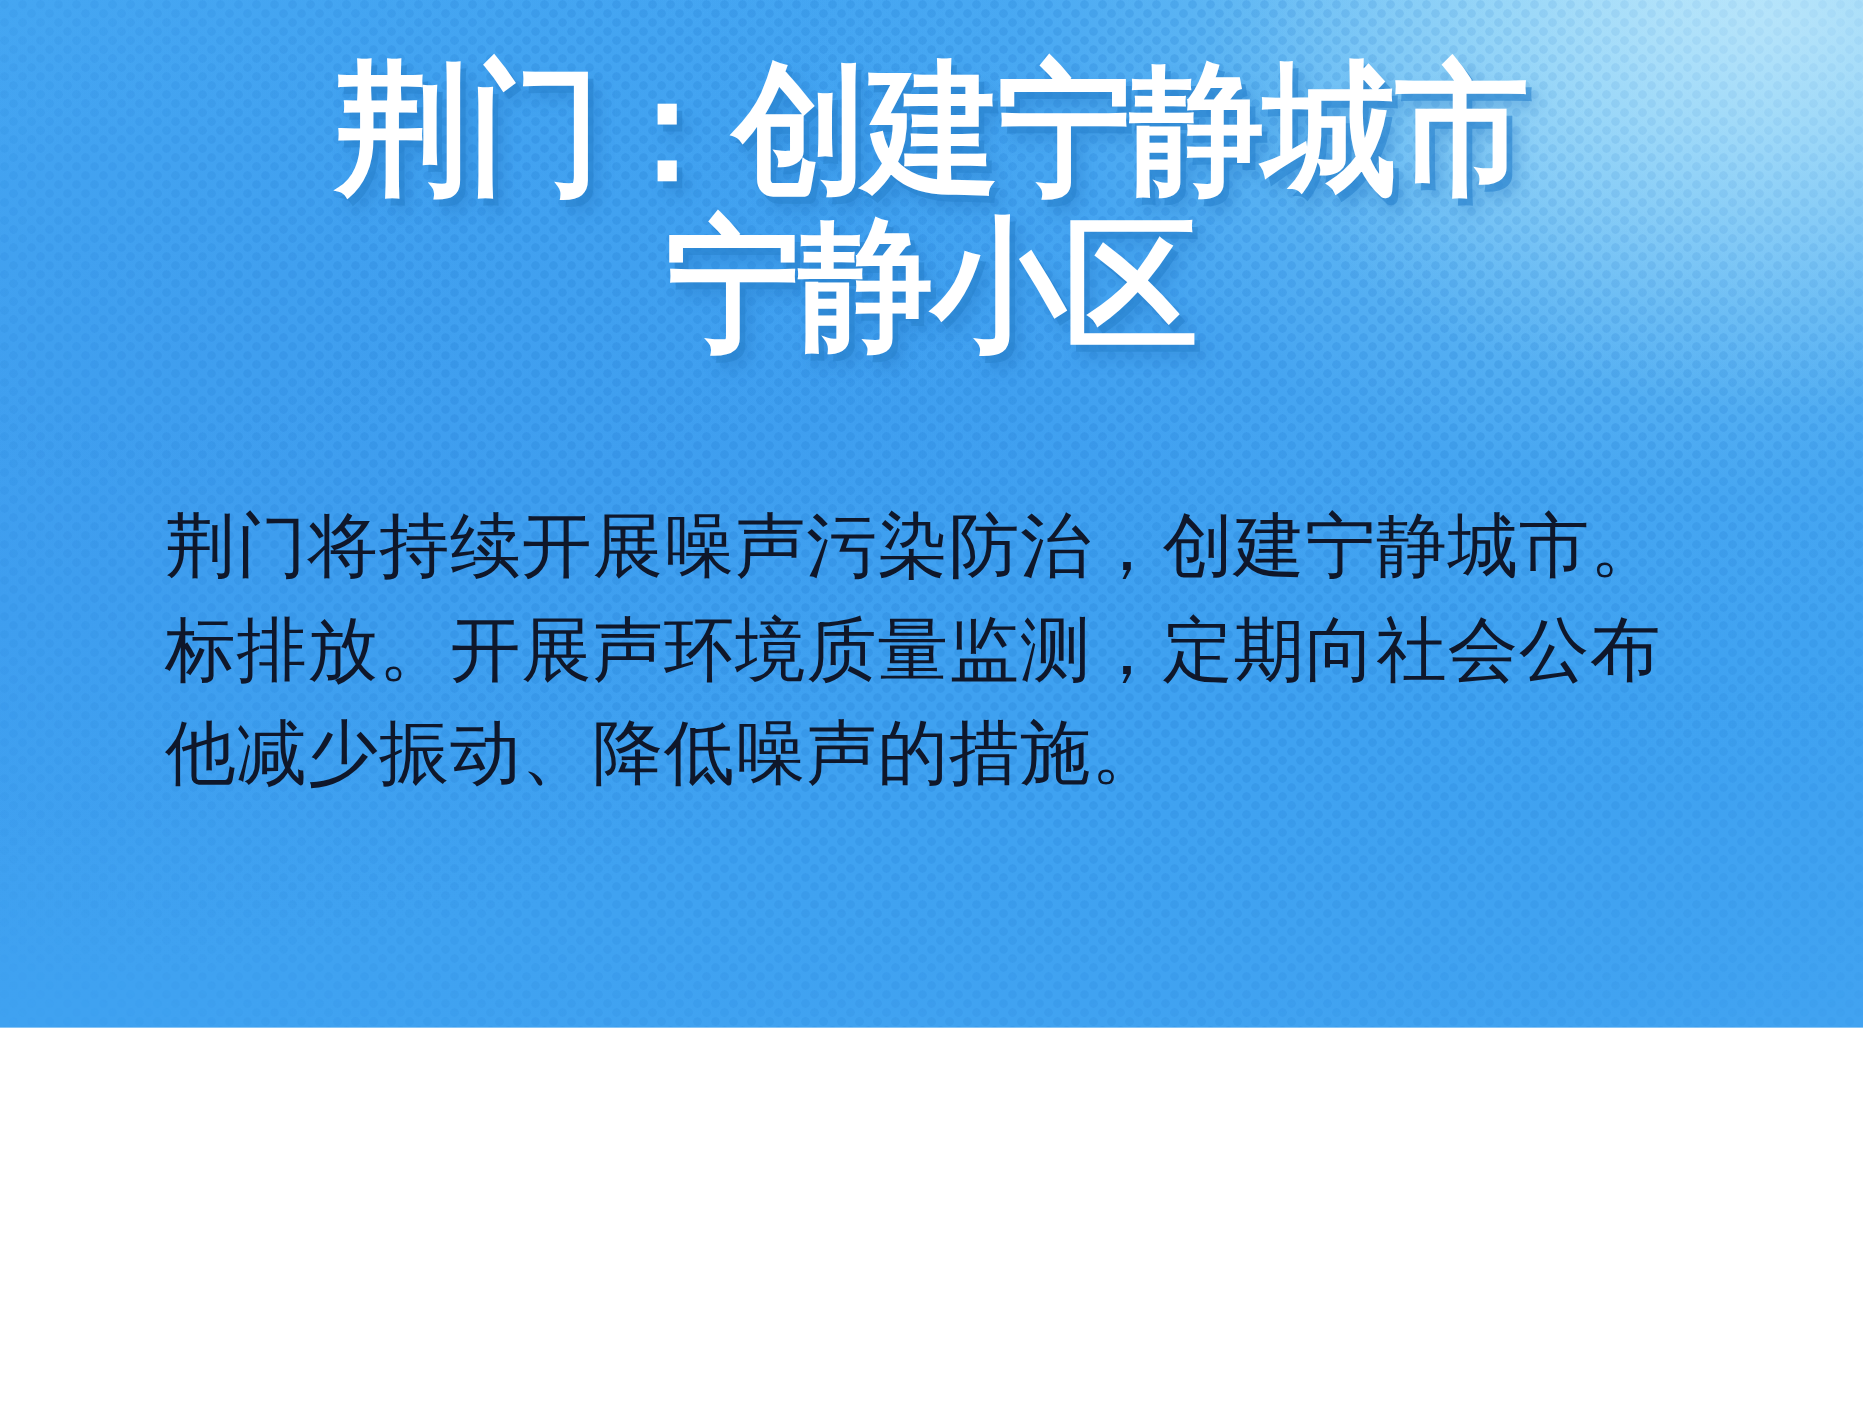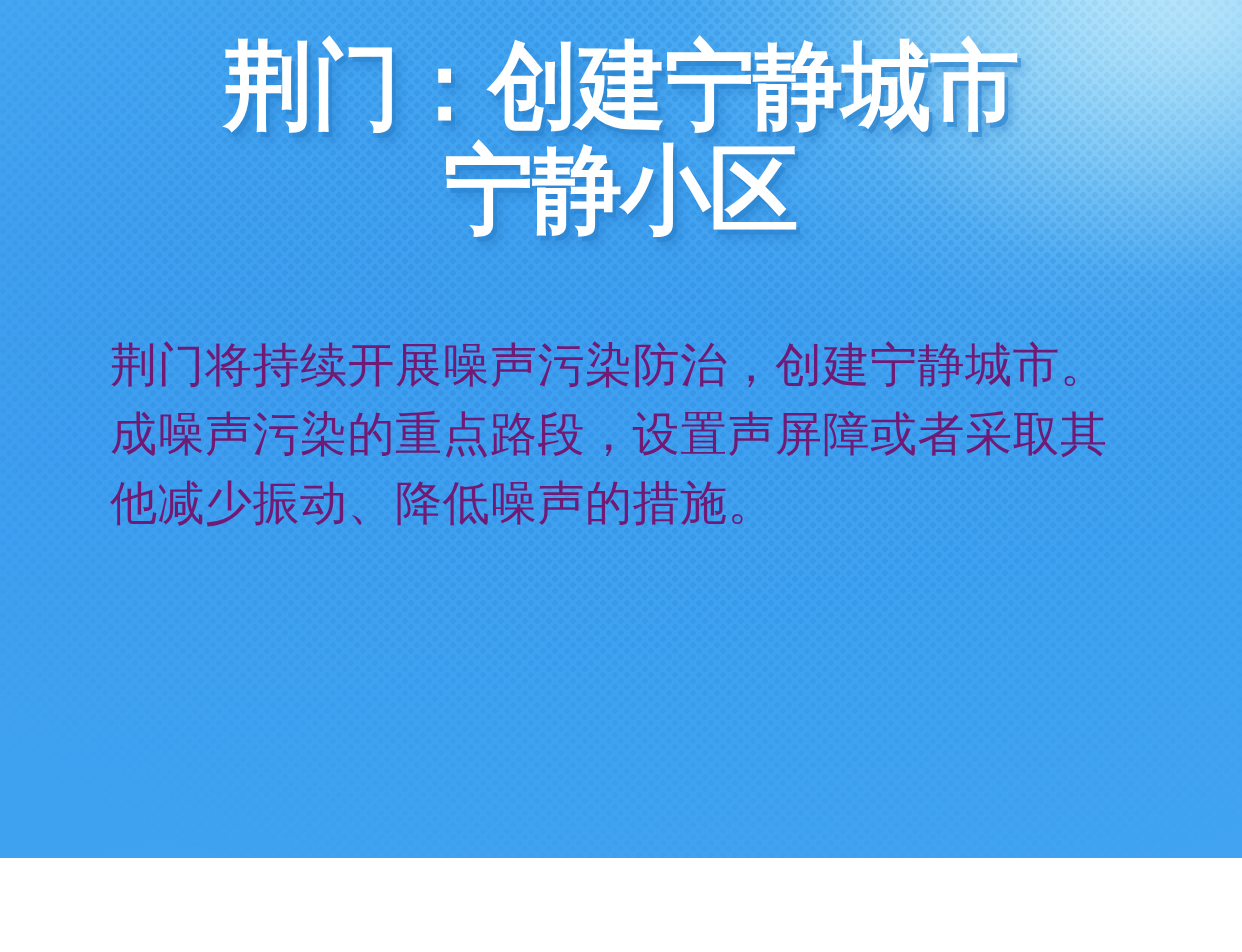--- a/index.html
+++ b/index.html
@@ -9,21 +9,21 @@
   body {
     width: 1242px;
     height: 952px;
     overflow: hidden;
     font-family: "Liberation Sans", "DejaVu Sans", sans-serif;
   }
 
   #poster {
     position: relative;
     width: 1242px;
-    height: 858px;
+    height: 685px;
     overflow: hidden;
     background-color: #3fa0f0;
   }
 
   
   .bg-base {
     position: absolute;
     inset: 0;
     background:
       radial-gradient(ellipse 900px 720px at 92% -6%,
@@ -90,21 +90,21 @@
 
   
   .body-block {
     position: absolute;
     top: 330px;
     left: 110px;
     width: 1026px;
   }
   .body-line {
     display: block;
-    color: #701a75;
+    color: #0f172a;
     font-family: "DejaVu Sans", "Liberation Sans", sans-serif;
     font-size: 47px;
     line-height: 69px;
     font-weight: 400;
     white-space: nowrap;
     letter-spacing: 0.5px;
   }
 </style>
 </head>
 <body>
@@ -115,17 +115,17 @@
   <div class="bg-dots"></div>
   <div class="bg-sheen"></div>
 
   <div class="title-block">
     <span class="title-line">荆门：创建宁静城市</span>
     <span class="title-line">宁静小区</span>
   </div>
 
   <div class="body-block">
     <span class="body-line">荆门将持续开展噪声污染防治，创建宁静城市。</span>
-    <span class="body-line">成噪声污染的重点路段，设置声屏障或者采取其</span>
+    <span class="body-line">标排放。开展声环境质量监测，定期向社会公布</span>
     <span class="body-line">他减少振动、降低噪声的措施。</span>
   </div>
 
 </div>
 
 </body></html>

